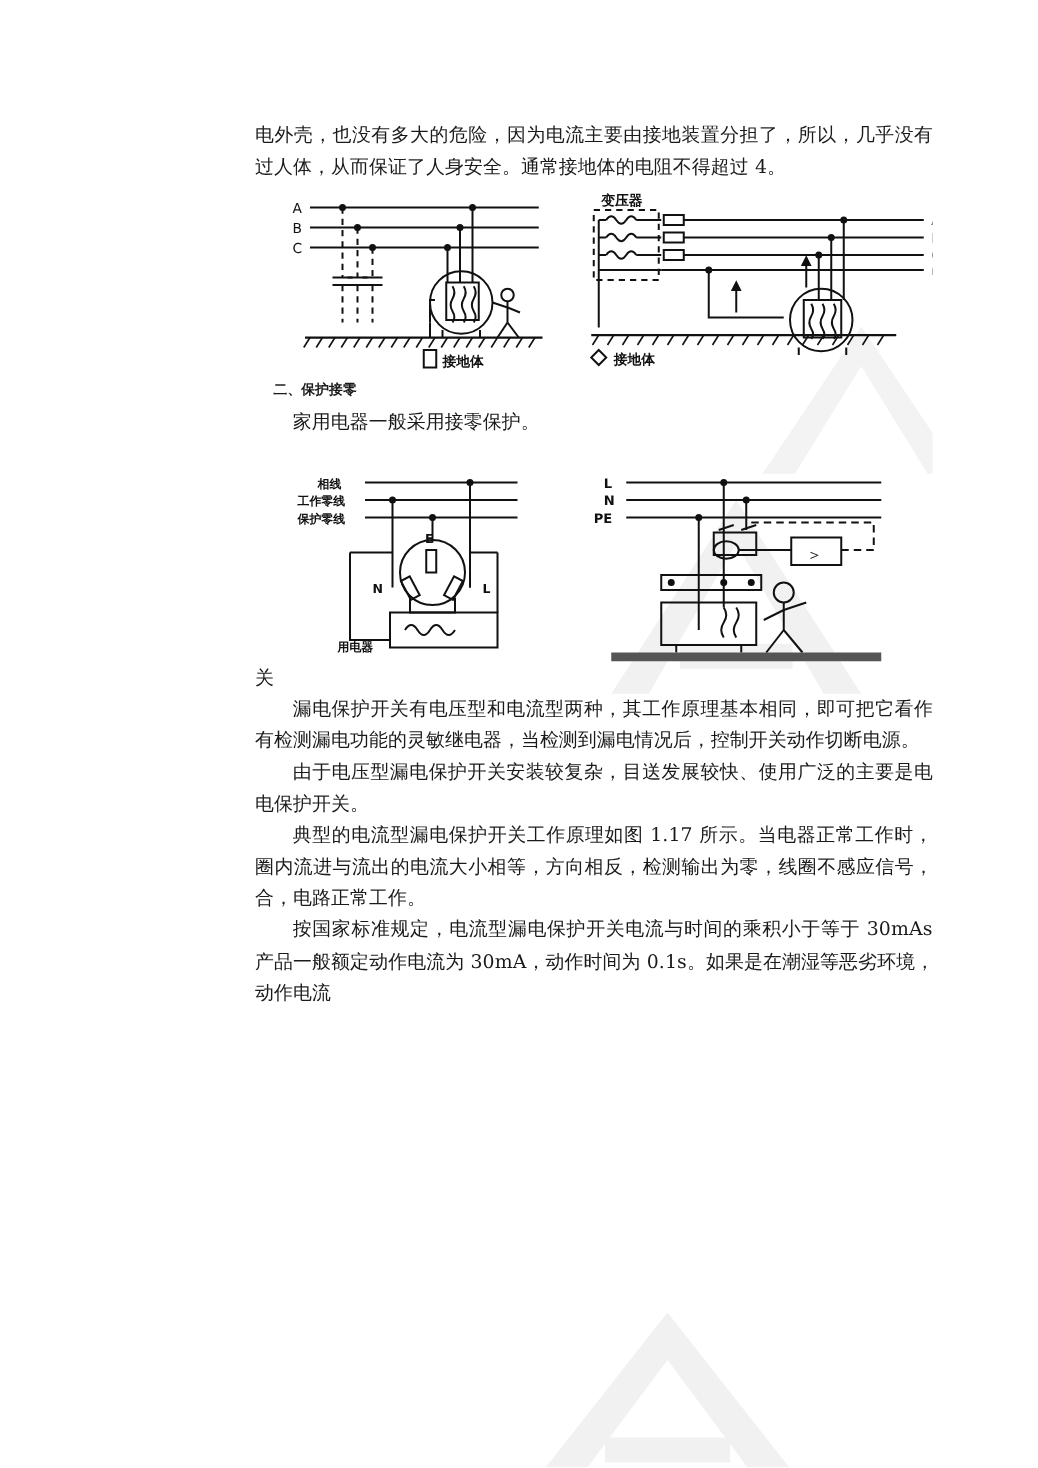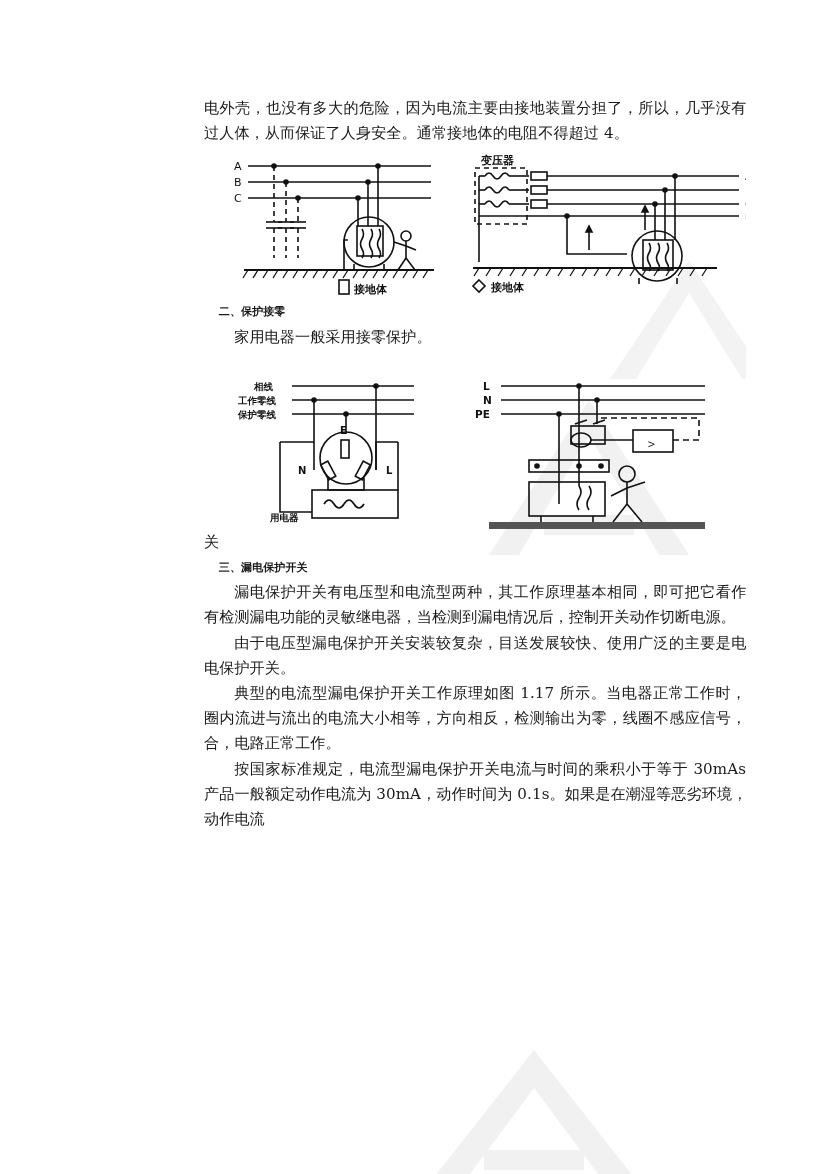--- a/index.html
+++ b/index.html
@@ -416,21 +416,20 @@
         <text x="16" y="26" font-size="10.5" font-weight="bold">N</text>
         <text x="8" y="40" font-size="10.5" font-weight="bold">PE</text>
         <text x="178" y="70" font-size="13">＞</text>
       </svg>
 
     </div>
 
 
     <div class="body-block">
       <p class="noindent">关</p>
-      <p class="heading">三、漏电保护开关</p>
       <p class="para">漏电保护开关有电压型和电流型两种，其工作原理基本相同，即可把它看作一种具有检测漏电功能的灵敏继电器，当检测到漏电情况后，控制开关动作切断电源。</p>
       <p class="para">由于电压型漏电保护开关安装较复杂，目送发展较快、使用广泛的主要是电流型漏电保护开关。</p>
       <p class="para">典型的电流型漏电保护开关工作原理如图 1.17 所示。当电器正常工作时，检测线圈内流进与流出的电流大小相等，方向相反，检测输出为零，线圈不感应信号，开关闭合，电路正常工作。</p>
       <p class="para">按国家标准规定，电流型漏电保护开关电流与时间的乘积小于等于 30mAs。实际产品一般额定动作电流为 30mA，动作时间为 0.1s。如果是在潮湿等恶劣环境，可选取动作电流</p>
     </div>
 
   </div>
 </div>
 
 </body></html>

